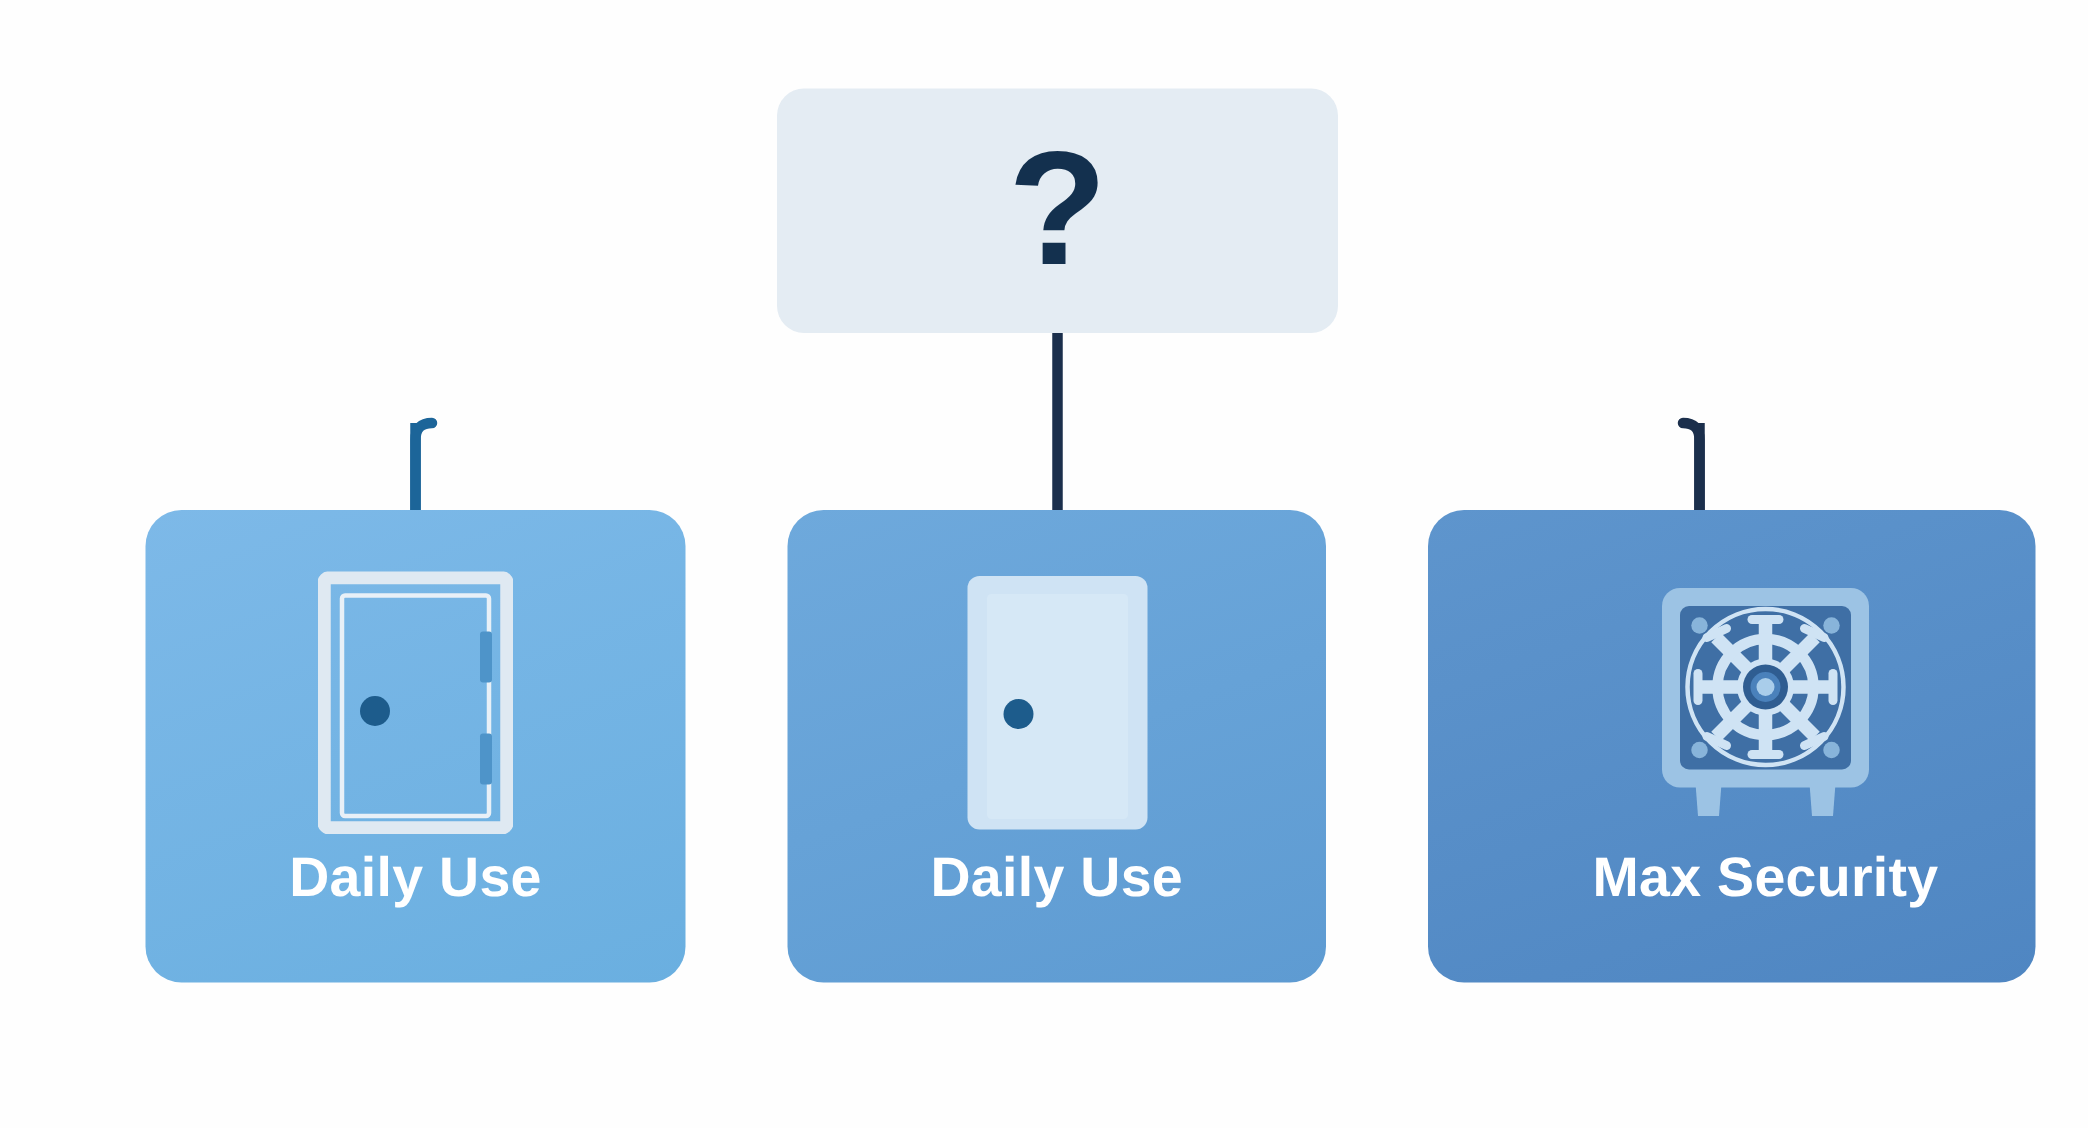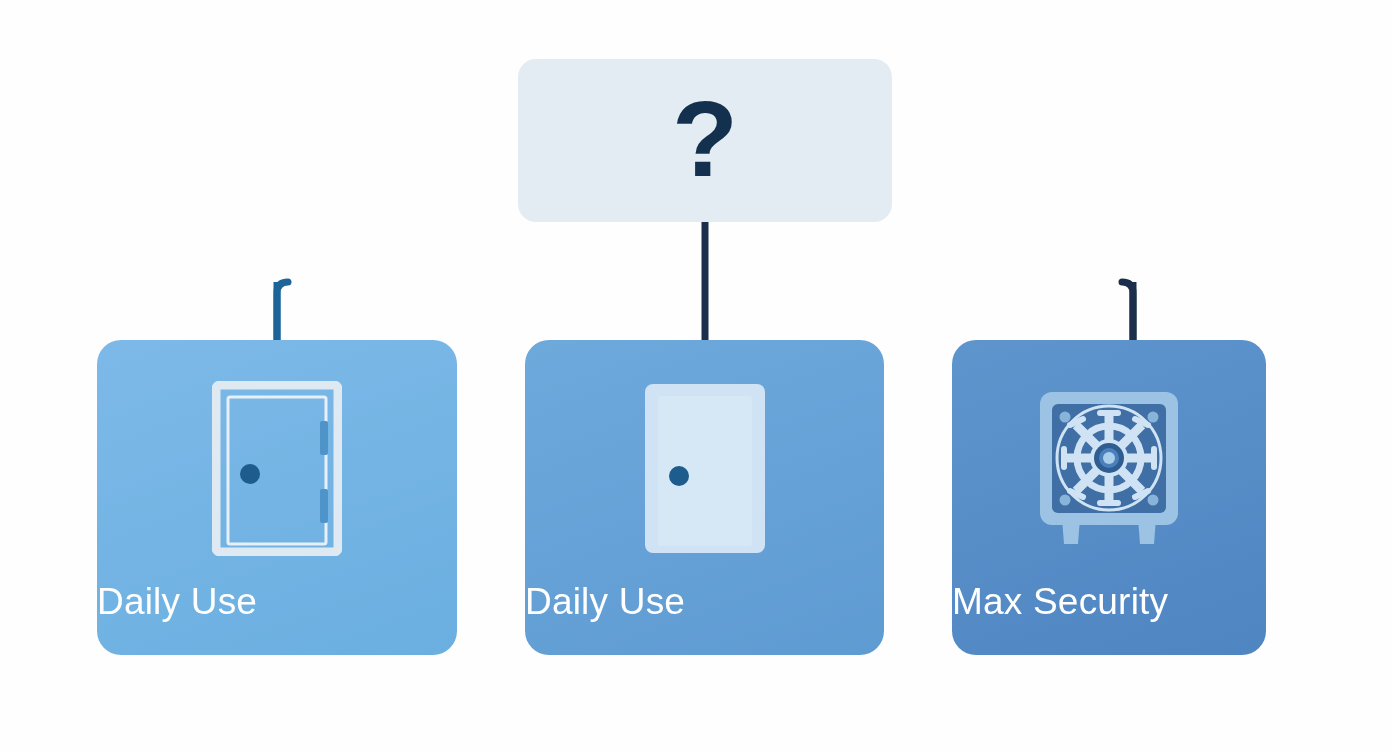--- a/index.html
+++ b/index.html
@@ -56,37 +56,37 @@
     top: 340px;
     height: 315px;
     border-radius: 24px;
     display: flex;
     flex-direction: column;
     align-items: center;
     justify-content: flex-start;
   }
   .card-1 { left: 97px;  width: 360px; background: linear-gradient(160deg,#7db9e8 0%,#6aafe0 100%); }
   .card-2 { left: 525px; width: 359px; background: linear-gradient(160deg,#6ea9dc 0%,#5e9bd2 100%); }
-  .card-3 { left: 952px; width: 314px; background: linear-gradient(160deg,#5e95cd 0%,#4f86c2 100%); }
+  .card-3 { left: 952px; width: 360px; background: linear-gradient(160deg,#5e95cd 0%,#4f86c2 100%); padding-left: 45px; }
 
   .icon-wrap {
     margin-top: 38px;
     height: 180px;
     display: flex;
     align-items: center;
     justify-content: center;
   }
   .card-label {
     color: #ffffff;
     font-size: 37px;
-    font-weight: normal;
+    font-weight: bold;
     letter-spacing: 0.2px;
-    text-align: left;
+    text-align: center;
     width: 100%;
-    margin-top: 23px;
+    margin-top: 6px;
     white-space: nowrap;
   }
   .card-3 .card-label { font-size: 37px; }
 </style>
 </head>
 <body>
 
 <div id="canvas">
 
   <svg class="connector-svg" viewBox="0 0 1392 752" xmlns="http://www.w3.org/2000/svg">

